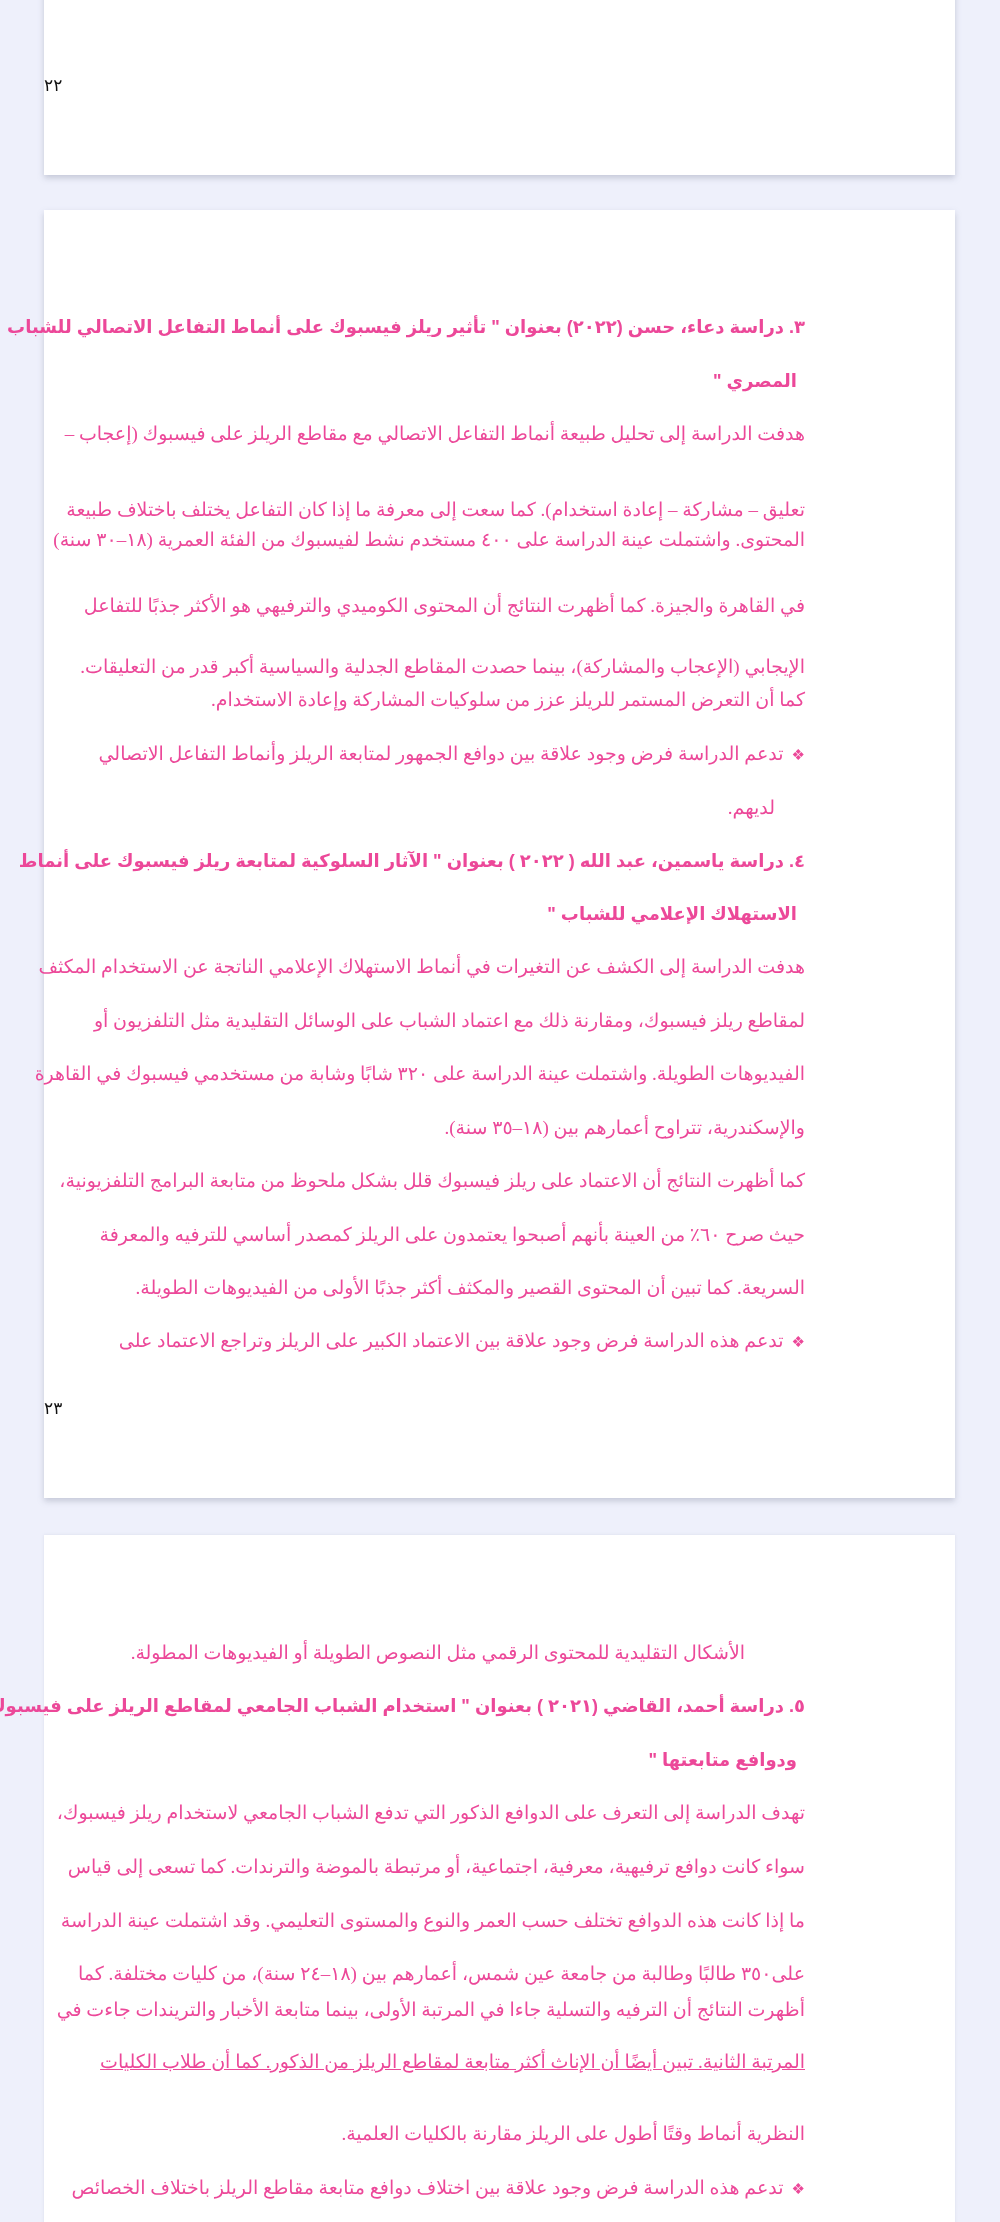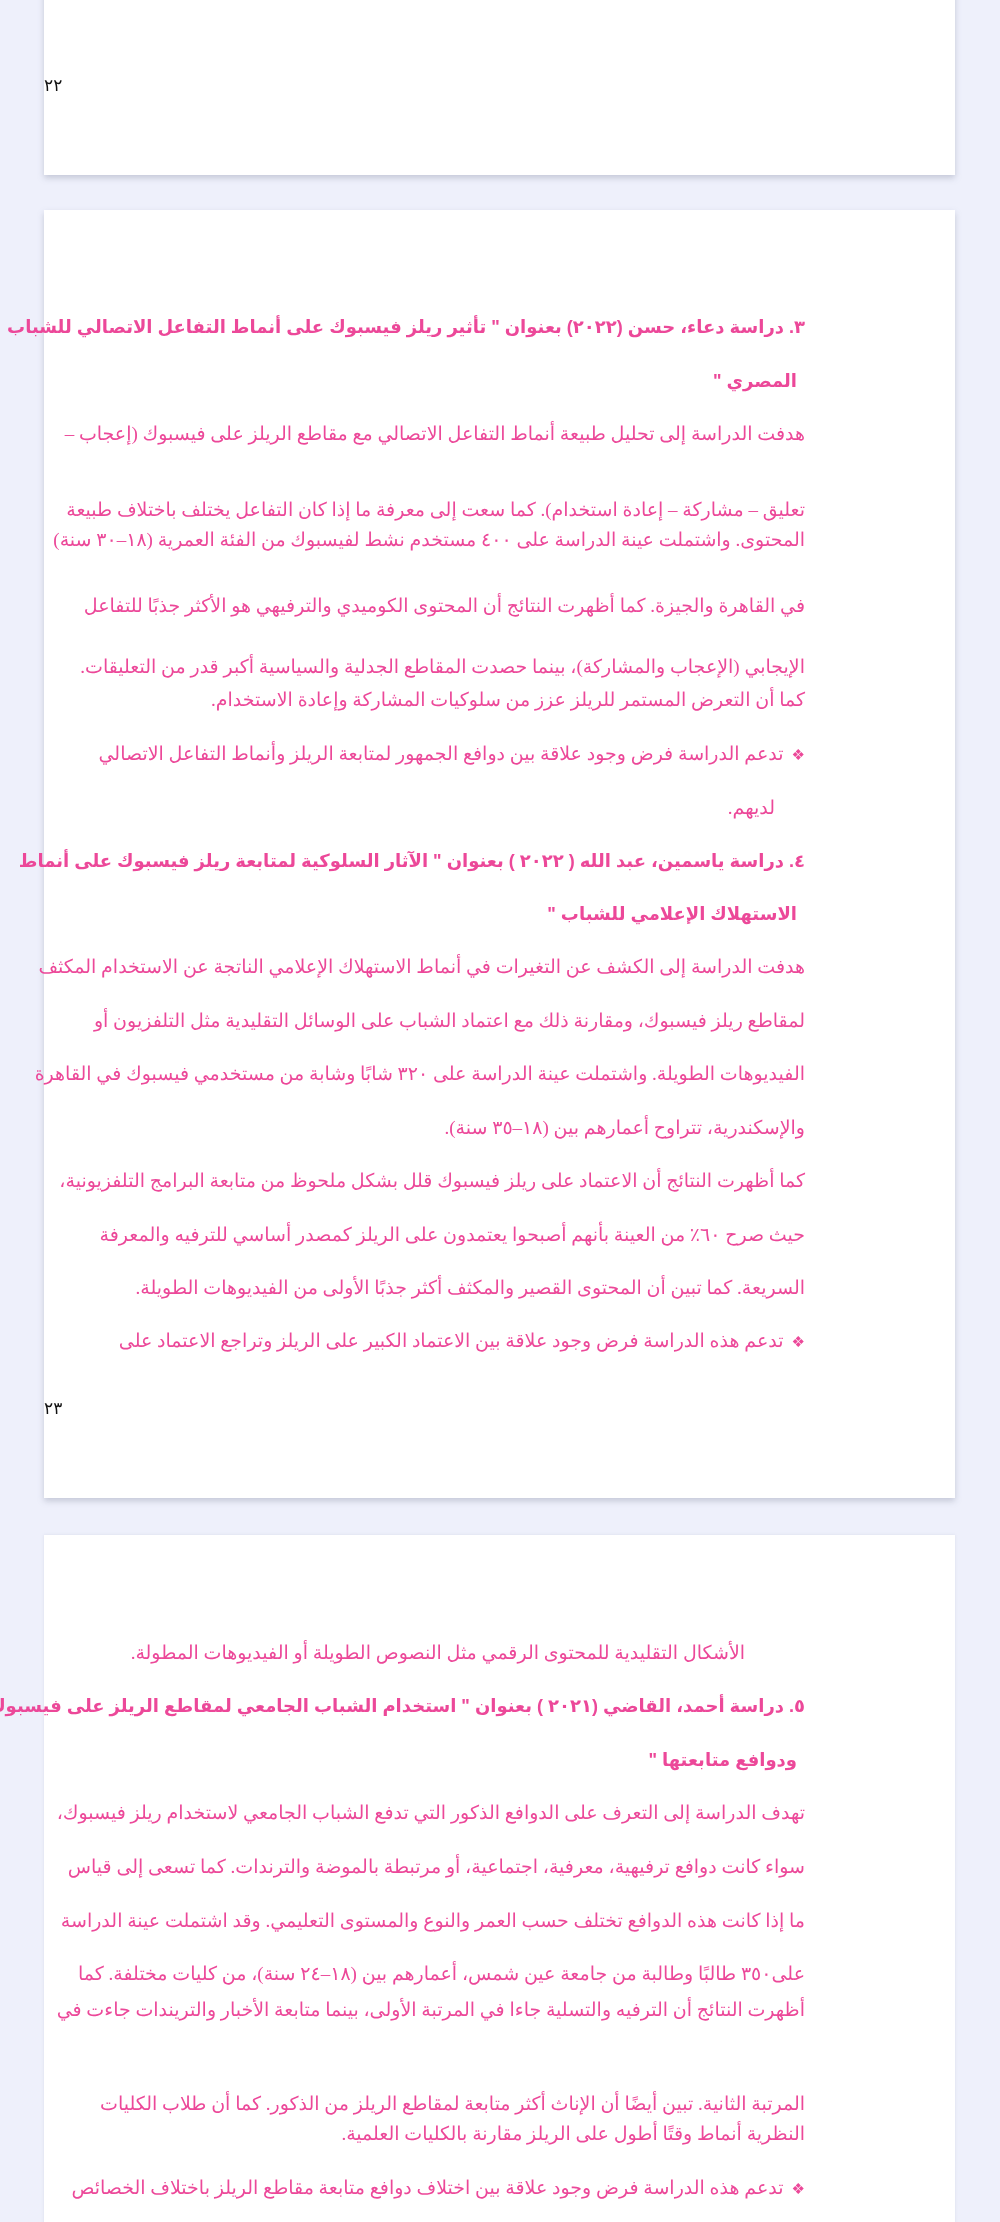--- a/index.html
+++ b/index.html
@@ -100,18 +100,18 @@
 
 <div class="page" id="page-24">
   <div class="line bullet-cont" style="top:105px; right:210px;">الأشكال التقليدية للمحتوى الرقمي مثل النصوص الطويلة أو الفيديوهات المطولة.</div>
   <div class="line bold justify" style="top:158px;">٥. دراسة أحمد، القاضي (٢٠٢١ ) بعنوان " استخدام الشباب الجامعي لمقاطع الريلز على فيسبوك</div>
   <div class="line bold indent" style="top:212px;">ودوافع متابعتها "</div>
   <div class="line justify" style="top:265px;">تهدف الدراسة إلى التعرف على الدوافع الذكور التي تدفع الشباب الجامعي لاستخدام ريلز فيسبوك،</div>
   <div class="line justify" style="top:319px;">سواء كانت دوافع ترفيهية، معرفية، اجتماعية، أو مرتبطة بالموضة والترندات. كما تسعى إلى قياس</div>
   <div class="line justify" style="top:373px;">ما إذا كانت هذه الدوافع تختلف حسب العمر والنوع والمستوى التعليمي. وقد اشتملت عينة الدراسة</div>
   <div class="line justify" style="top:426px;">على٣٥٠ طالبًا وطالبة من جامعة عين شمس، أعمارهم بين (١٨–٢٤ سنة)، من كليات مختلفة. كما</div>
   <div class="line justify" style="top:462px;">أظهرت النتائج أن الترفيه والتسلية جاءا في المرتبة الأولى، بينما متابعة الأخبار والتريندات جاءت في</div>
-  <div class="line justify" style="top:556px;">المرتبة الثانية. تبين أيضًا أن الإناث أكثر متابعة لمقاطع الريلز من الذكور. كما أن طلاب الكليات</div>
+  <div class="line justify" style="top:514px;text-decoration:underline;">المرتبة الثانية. تبين أيضًا أن الإناث أكثر متابعة لمقاطع الريلز من الذكور. كما أن طلاب الكليات</div>
   <div class="line" style="top:586px;">النظرية أنماط وقتًا أطول على الريلز مقارنة بالكليات العلمية.</div>
   <div class="line justify" style="top:640px;">
     <span class="bullet">❖</span><span>تدعم هذه الدراسة فرض وجود علاقة بين اختلاف دوافع متابعة مقاطع الريلز باختلاف الخصائص</span>
   </div>
 </div>
 
 </body></html>

